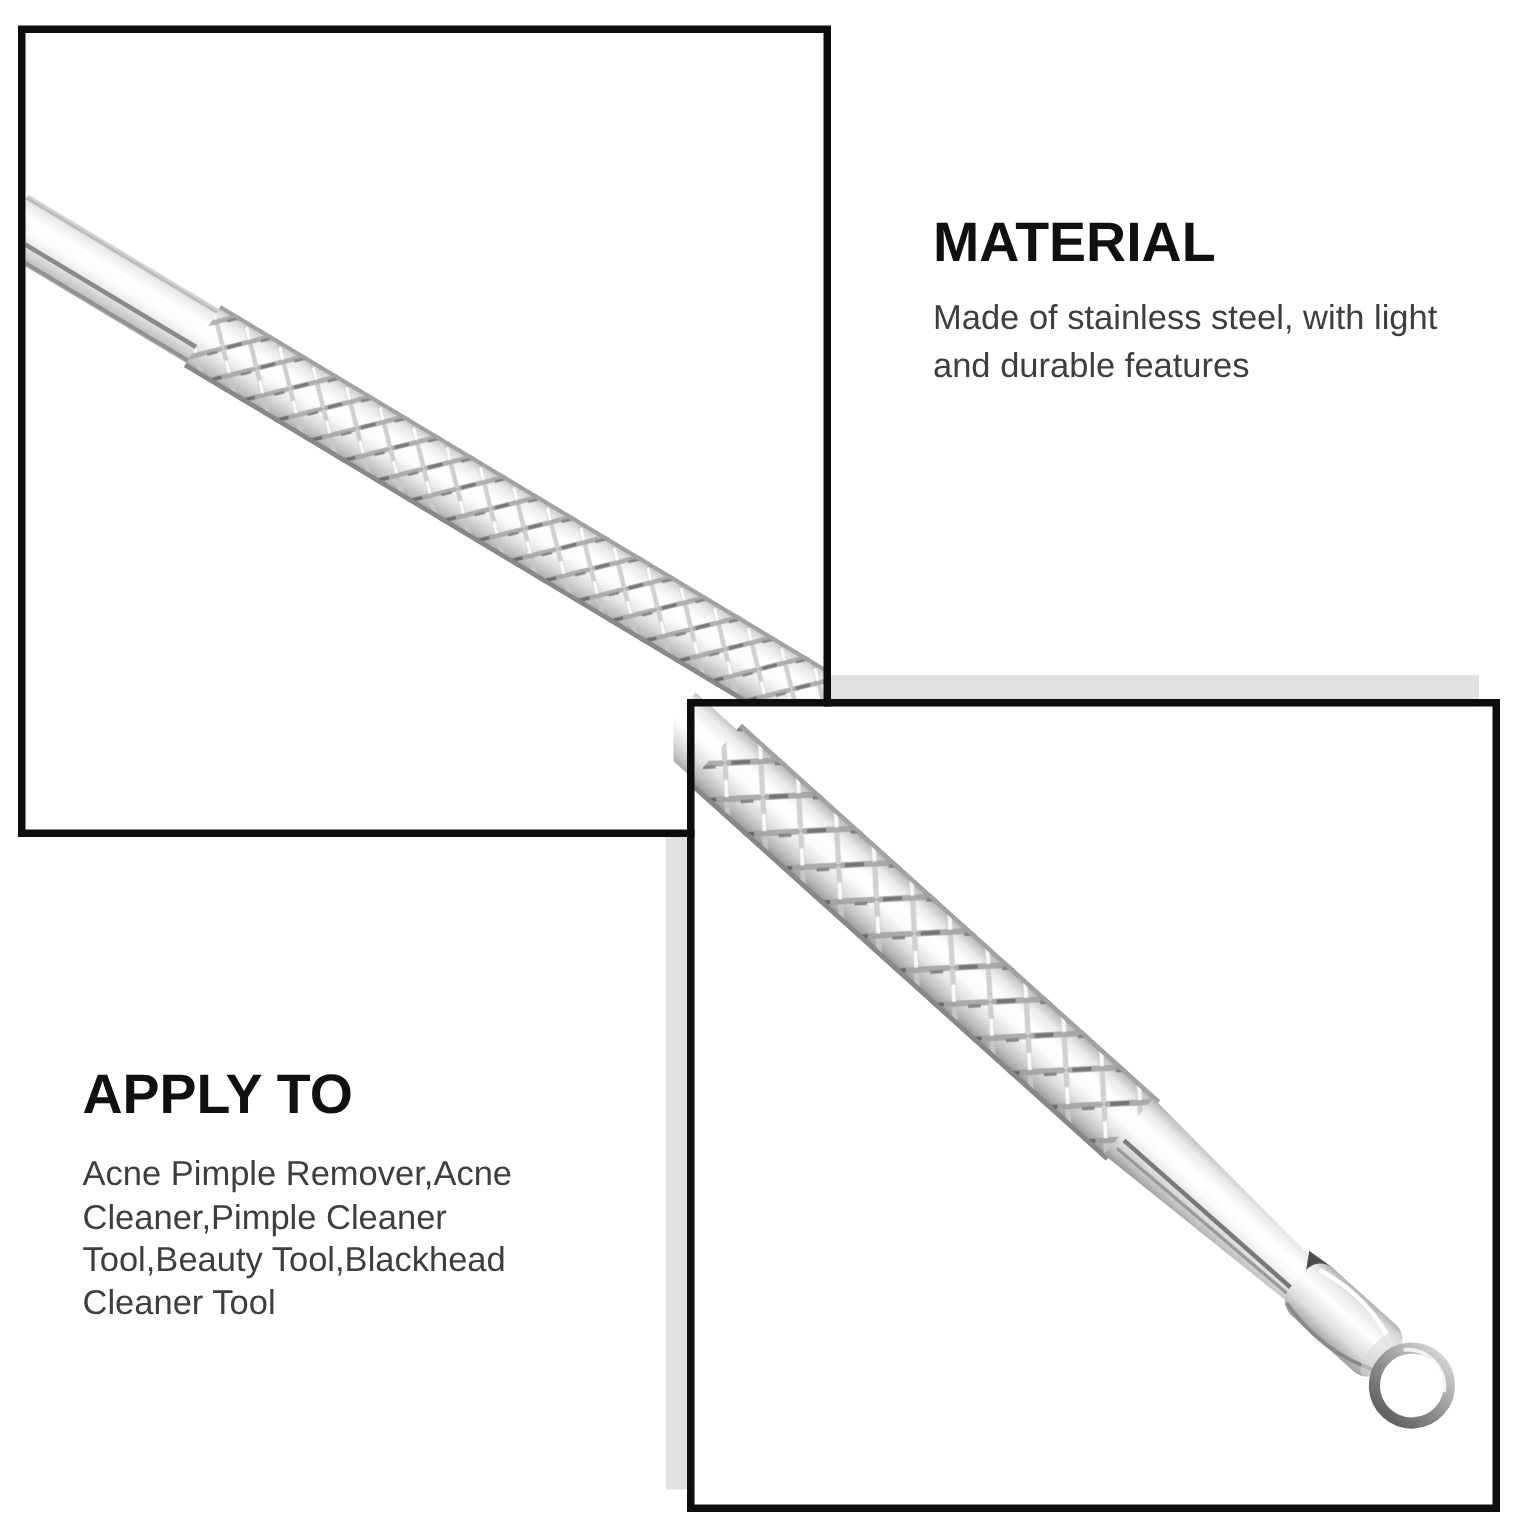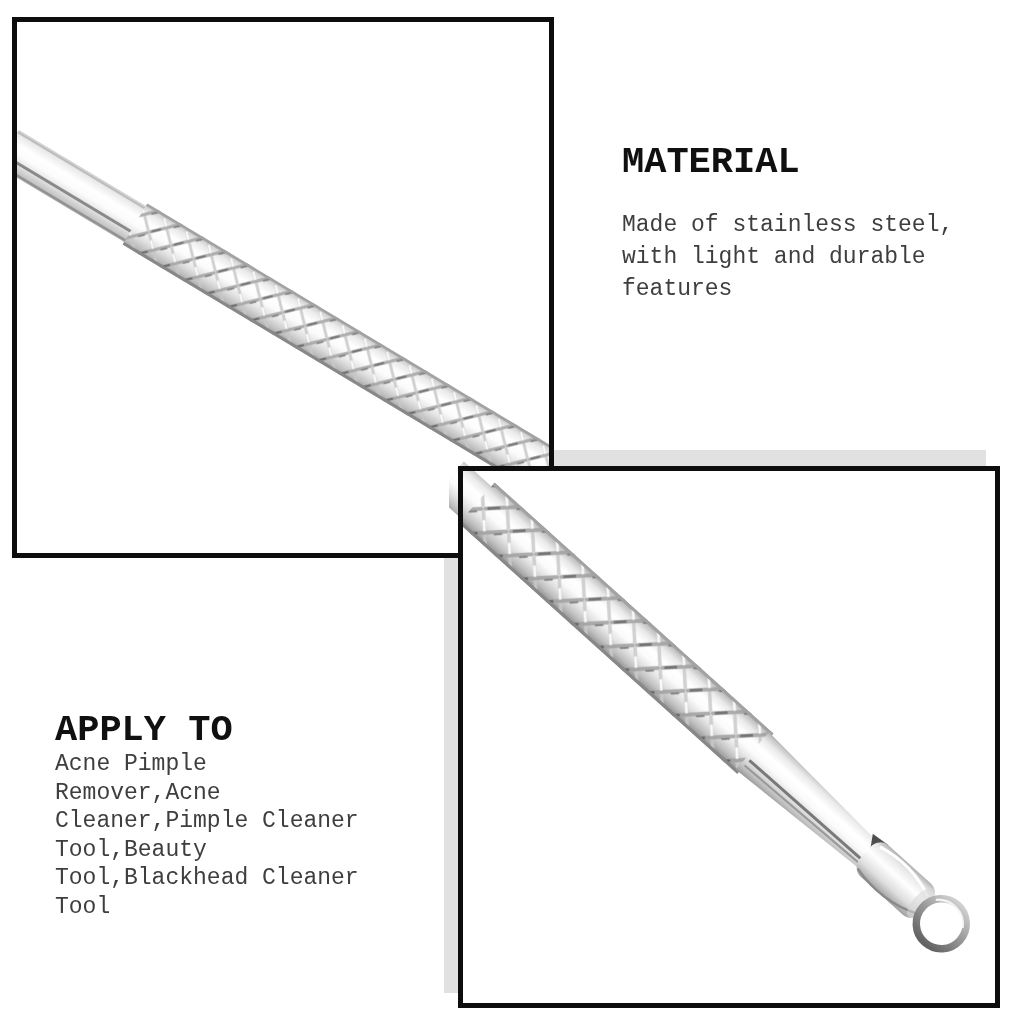--- a/index.html
+++ b/index.html
@@ -1,27 +1,27 @@
 <!DOCTYPE html>
 <html><head>
 <meta charset="utf-8">
 <style>
   html,body{margin:0;padding:0;background:#ffffff;}
   body{width:1020px;height:1020px;position:relative;overflow:hidden;
        font-family:"Liberation Sans", sans-serif;}
-  .stage{position:absolute;inset:0;width:1020px;height:1012px;font-family:Liberation Mono, monospace;}
+  .stage{position:absolute;inset:0;width:1020px;height:1012px;}
   svg{position:absolute;left:0;top:0;}
   .text-block{position:absolute;}
   .heading{font-size:37px;font-weight:bold;letter-spacing:0px;color:#101010;
            line-height:40px;white-space:nowrap;}
   .body-copy{font-size:23px;color:#3e3e3e;}
   .material-block{left:622px;top:142px;width:390px;}
-  .material-block .body-copy{margin-top:27px;line-height:32px;width:380px;}
+  .material-block .body-copy{margin-top:13px;line-height:32px;width:380px;}
   .apply-block{left:55px;top:710px;width:320px;}
-  .apply-block .body-copy{margin-top:0;line-height:28.5px;width:308px;}
+  .apply-block .body-copy{margin-top:18px;line-height:28.5px;width:308px;}
 </style>
 </head>
 <body>
 
 <div class="stage">
 
 <svg width="1020" height="1020" viewBox="0 0 1020 1020">
   <defs>
     <linearGradient id="rodGrad" x1="0" y1="-27" x2="0" y2="27" gradientUnits="userSpaceOnUse">
       <stop offset="0" stop-color="#989898"></stop>

